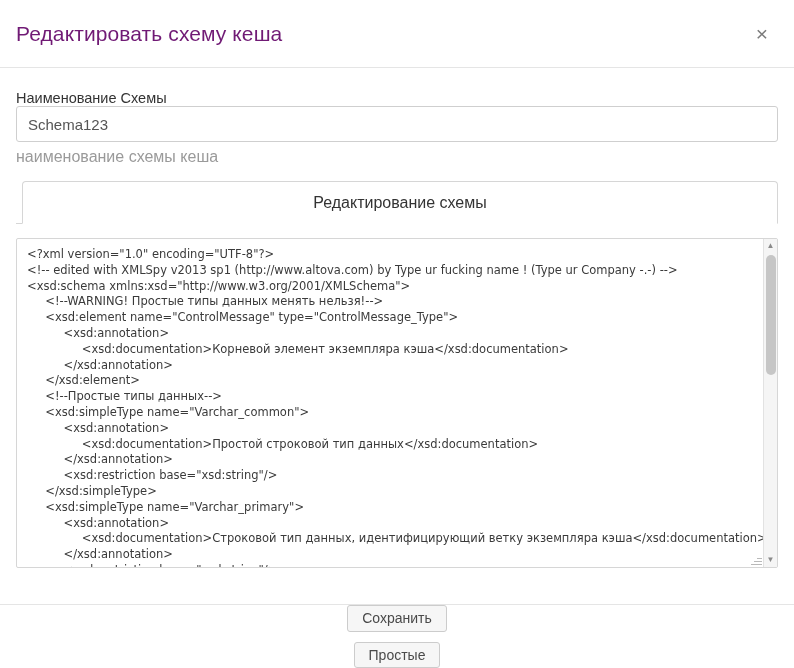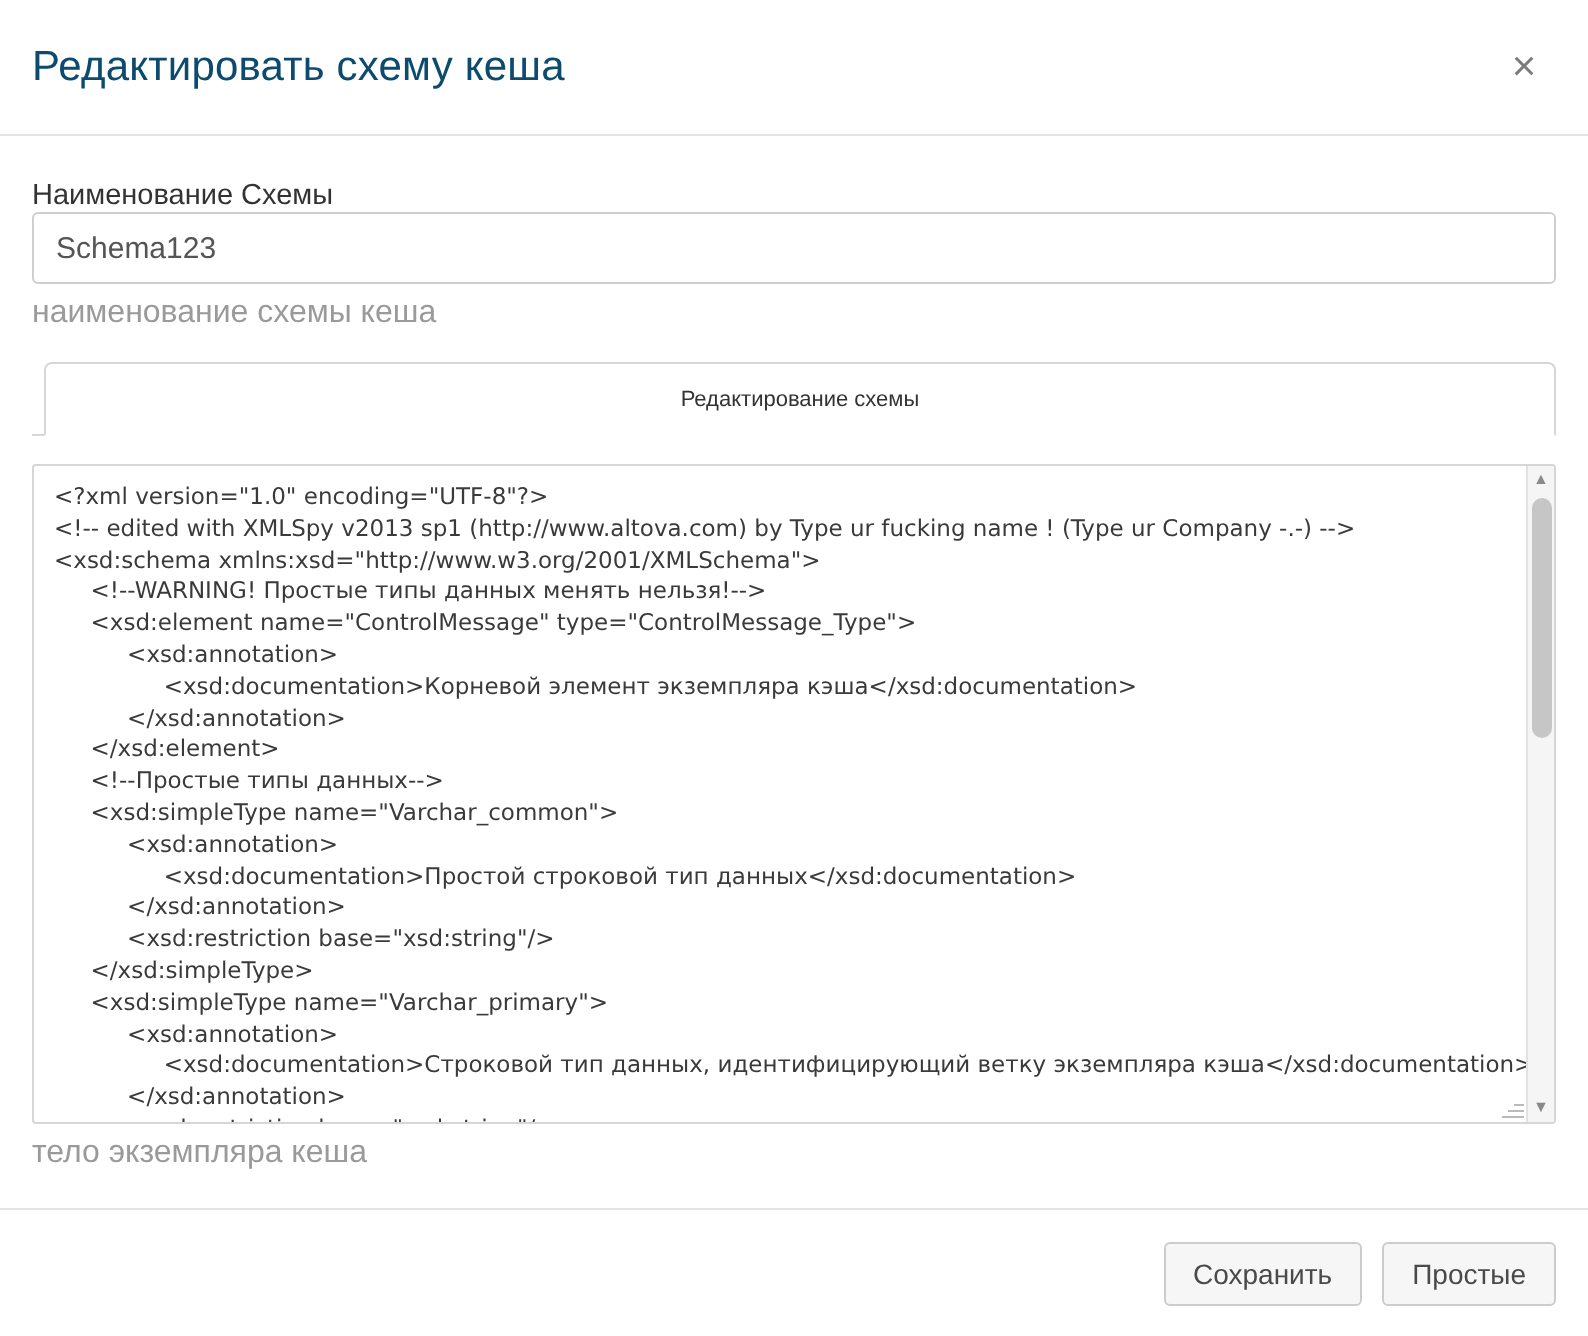--- a/index.html
+++ b/index.html
@@ -28,21 +28,21 @@
     height: 68px;
     min-height: 68px;
     border-bottom: 1px solid #e5e5e5;
     display: flex;
     align-items: center;
     padding: 0 18px 0 16px;
     box-sizing: border-box;
   }
   .dialog-title {
     font-size: 21px;
-    color: #0c4a6e;
+    color: #701a75;
     font-weight: normal;
     flex: 1;
     letter-spacing: 0.1px;
   }
   .close-btn {
     width: 28px;
     height: 28px;
     display: flex;
     align-items: center;
     justify-content: center;
@@ -88,21 +88,21 @@
   
   .tabs {
     display: flex;
     margin-top: 14px;
     border-bottom: 1px solid #d6d6d6;
     position: relative;
   }
   .tab {
     flex: 1;
     text-align: center;
-    font-size: 11px;
+    font-size: 16px;
     color: #555555;
     padding: 12px 0 11px 0;
     box-sizing: border-box;
     cursor: pointer;
     border: 1px solid transparent;
     border-bottom: none;
     position: relative;
     top: 1px;
     background: transparent;
   }
@@ -202,20 +202,21 @@
   .dialog-footer {
     height: 64px;
     min-height: 64px;
     border-top: 1px solid #e5e5e5;
     display: flex;
     align-items: center;
     justify-content: flex-end;
     padding: 0 16px;
     box-sizing: border-box;
     gap: 10px;
+    flex-direction: column;
   }
   .btn {
     min-width: 78px;
     height: 32px;
     padding: 0 14px;
     box-sizing: border-box;
     border: 1px solid #cccccc;
     border-radius: 3px;
     background: #f6f6f6;
     color: #4a4a4a;
@@ -271,21 +272,20 @@
         <div class="scroll-thumb"></div>
         <div class="scroll-arrow bottom">▼</div>
       </div>
       <div class="resize-grip">
         <span></span>
           <span></span>
           <span></span>
       </div>
     </div>
 
-    <div class="help-text">тело экземпляра кеша</div>
 
   </div>
 
   <div class="dialog-footer">
     <button class="btn">Сохранить</button>
     <button class="btn">Простые</button>
   </div>
 
 </div>
 

